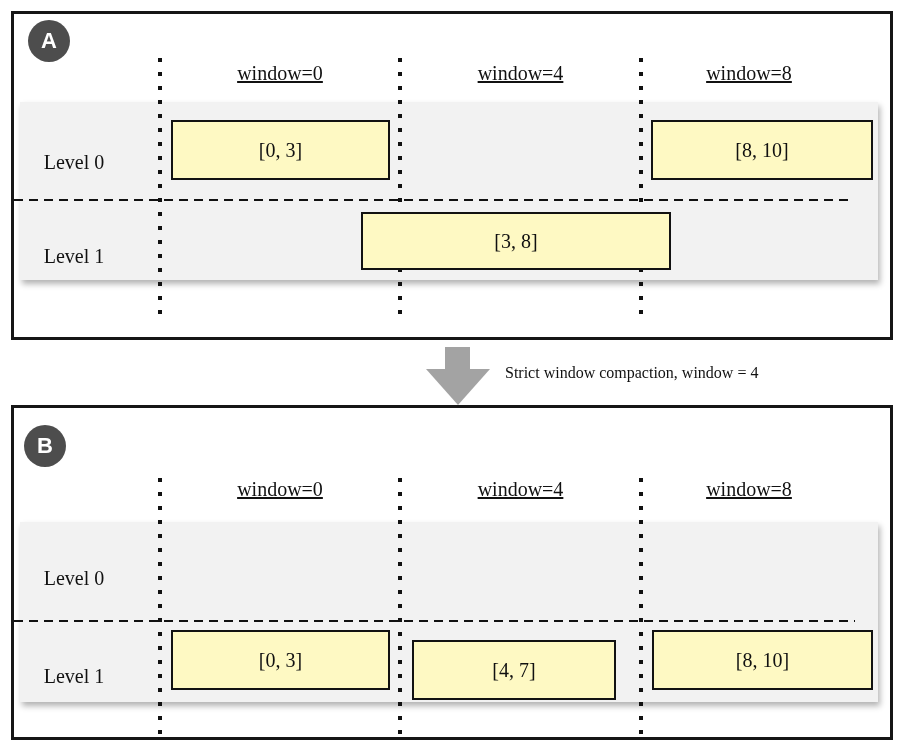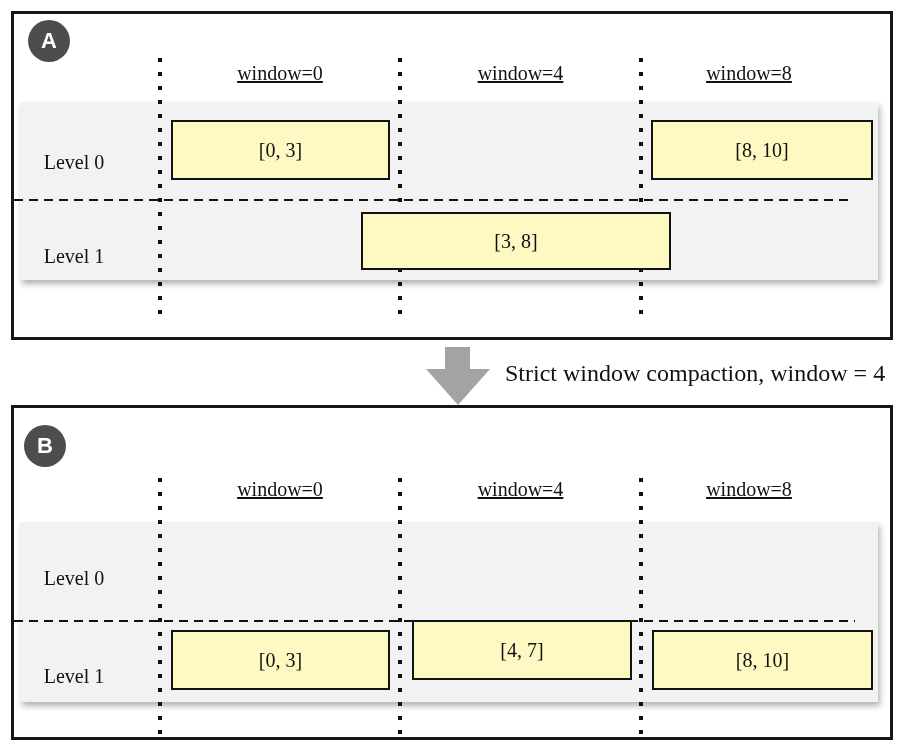--- a/index.html
+++ b/index.html
@@ -47,21 +47,21 @@
     font-size:20px;
   }
   .arrow-shaft{position:absolute;left:445px;top:347px;width:25px;height:24px;background:#a3a3a3;}
   .arrow-head{
     position:absolute;left:426px;top:369px;width:0;height:0;
     border-left:32px solid transparent;border-right:32px solid transparent;
     border-top:36px solid #a3a3a3;
   }
   .arrow-label{
     position:absolute;left:505px;top:361px;height:24px;line-height:24px;
-    font-size:24px;white-space:nowrap;
+    font-size:16px;white-space:nowrap;
   }
 </style>
 </head>
 <body>
 
 <div class="canvas">
 
   <div class="panel panel-a">
     <div class="badge" style="left:14px;top:6px;">A</div>
 
@@ -101,17 +101,17 @@
     <div class="col-header" style="left:146px;top:69px;width:240px;">window=0</div>
     <div class="col-header" style="left:386px;top:69px;width:241px;">window=4</div>
     <div class="col-header" style="left:615px;top:69px;width:240px;">window=8</div>
 
     <div class="hdash" style="left:0px;top:212px;width:841px;"></div>
 
     <div class="row-label" style="left:0px;top:148px;">Level 0</div>
     <div class="row-label" style="left:0px;top:246px;">Level 1</div>
 
     <div class="interval-box" style="left:157px;top:222px;width:219px;height:60px;">[0, 3]</div>
-    <div class="interval-box" style="left:398px;top:212px;width:220px;height:60px;">[4, 7]</div>
+    <div class="interval-box" style="left:398px;top:232px;width:204px;height:60px;">[4, 7]</div>
     <div class="interval-box" style="left:638px;top:222px;width:221px;height:60px;">[8, 10]</div>
   </div>
 
 </div>
 
 </body></html>

